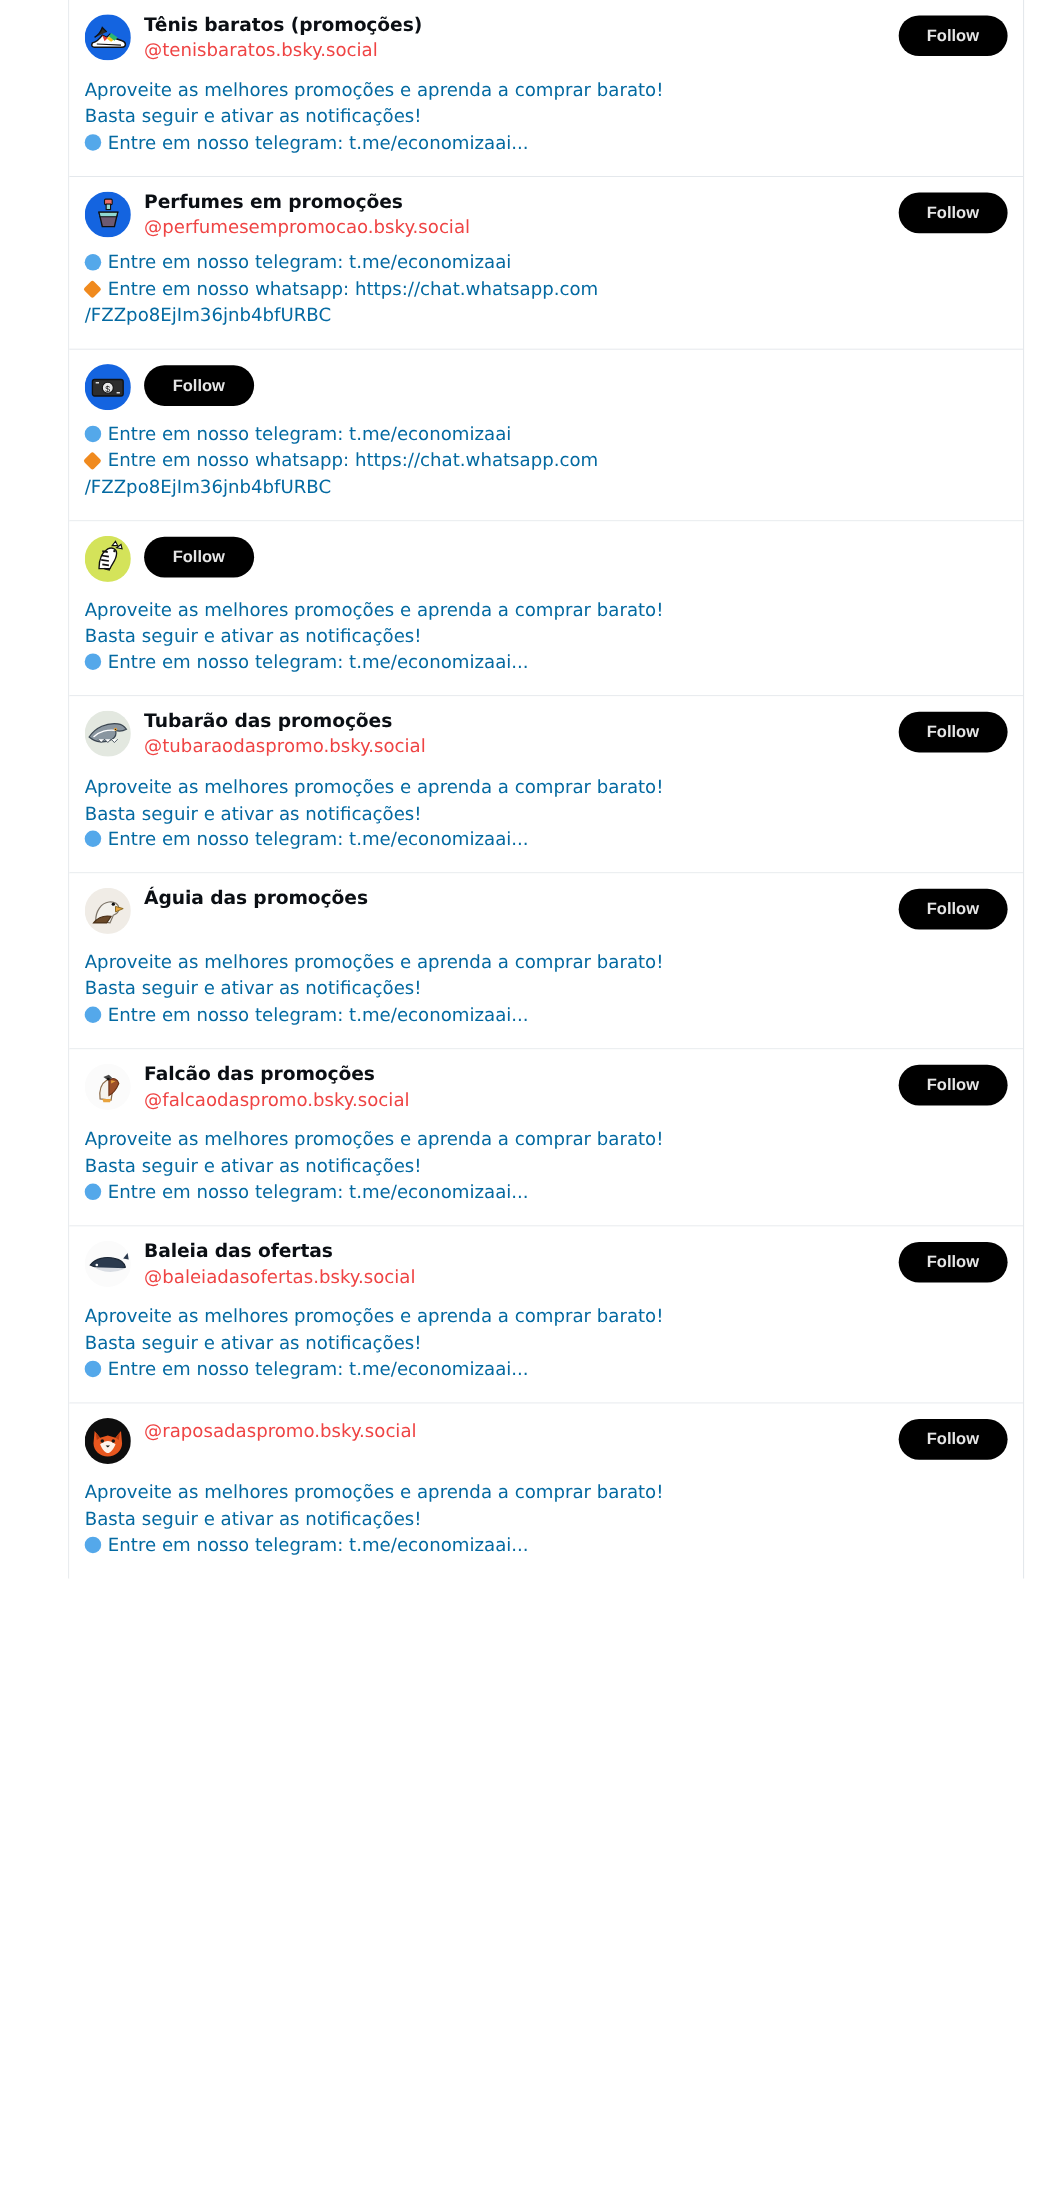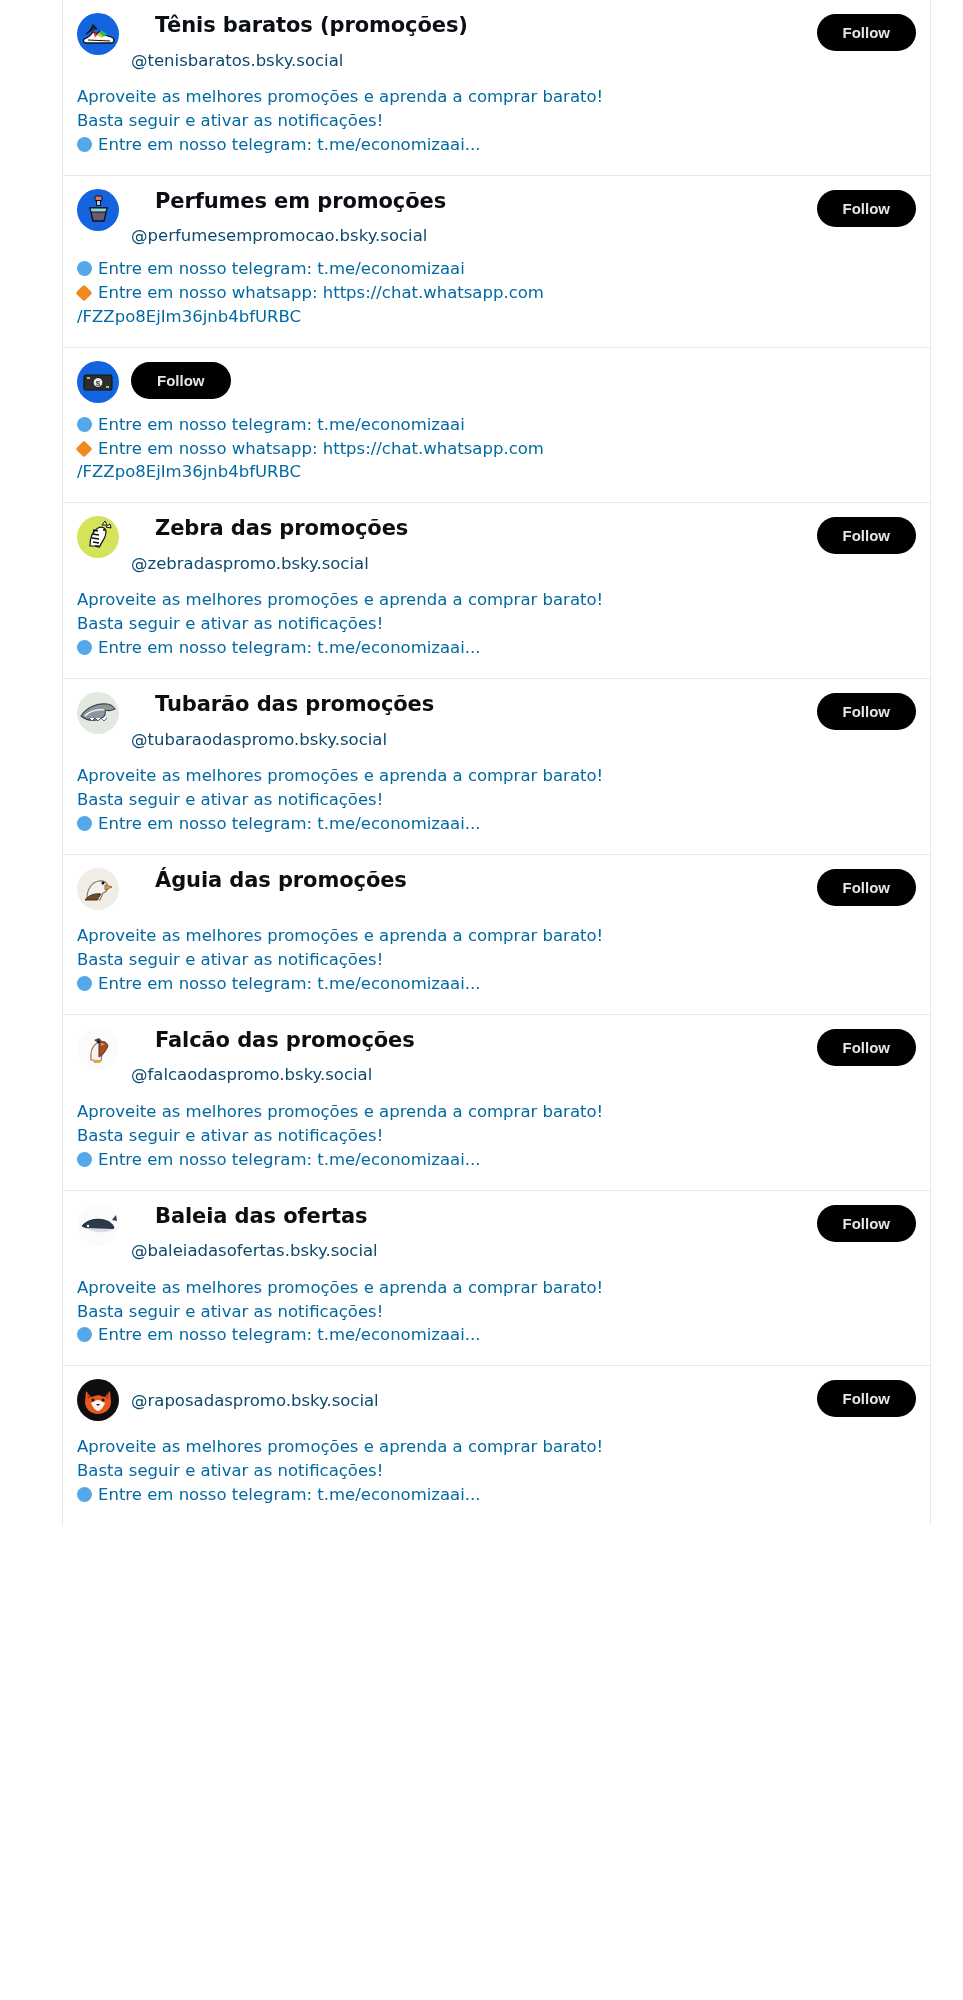--- a/index.html
+++ b/index.html
@@ -43,32 +43,31 @@
     flex: 0 0 42px;
     margin-top: 1px;
   }
   .avatar svg { display: block; width: 42px; height: 42px; }
   .identity {
     flex: 1 1 auto;
     min-width: 0;
     padding-top: 1px;
   }
   .display-name {
-    font-size: 21px;
+    font-size: 17px;
     font-weight: 700;
     color: #0b0f14;
     line-height: 1.22;
     letter-spacing: -0.1px;
-    margin-left: 24px;
   }
   .handle {
     font-size: 16.5px;
-    color: #0c4a6e;
+    color: #ef4444;
     line-height: 1.3;
-    margin-top: 11px;
+    margin-top: 1px;
   }
   .follow-btn {
     flex: 0 0 auto;
     background: #000000;
     color: #e5e5e5;
     border: none;
     border-radius: 999px;
     font-size: 15px;
     font-weight: 700;
     padding: 11px 26px;
@@ -173,24 +172,20 @@
       <div class="card-head">
         <div class="avatar">
           <svg viewBox="0 0 42 42">
             <rect width="42" height="42" fill="#d4e35a"></rect>
             <path d="M13 30c0-8 3-15 8-18 4-2 8 0 8 4 0 6-4 9-6 14z" fill="#fff" stroke="#111" stroke-width="1.2"></path>
             <path d="M16 14l5 1M15 18l7 1M15 22l7 1M16 26l6 1M18 30l5 1" stroke="#111" stroke-width="1.6"></path>
             <path d="M25 9l3-4 2 4zM29 11l4-3 1 4z" fill="#fff" stroke="#111" stroke-width="1"></path>
             <circle cx="27" cy="14" r="1.1" fill="#111"></circle>
           </svg>
         </div>
-        <div class="identity">
-          <div class="display-name">Zebra das promoções</div>
-          <div class="handle">@zebradaspromo.bsky.social</div>
-        </div>
         <button class="follow-btn">Follow</button>
       </div>
       <div class="desc"><span class="desc-line">Aproveite as melhores promoções e aprenda a comprar barato!</span><span class="desc-line">Basta seguir e ativar as notificações!</span><span class="spacer"></span><span class="desc-line"><span class="bullet circle"></span><span>Entre em nosso telegram: t.me/economizaai...</span></span></div>
     </div>
     <div class="card">
       <div class="card-head">
         <div class="avatar">
           <svg viewBox="0 0 42 42">
             <rect width="42" height="42" fill="#e3e8e0"></rect>
             <path d="M4 24c6-9 16-13 26-12 3 .3 6 2 8 5-4 2-7 2-10 1 1 3 0 6-3 8-7 4-15 3-21-2z" fill="#8a96a0" stroke="#3a4550" stroke-width="1.1"></path>

